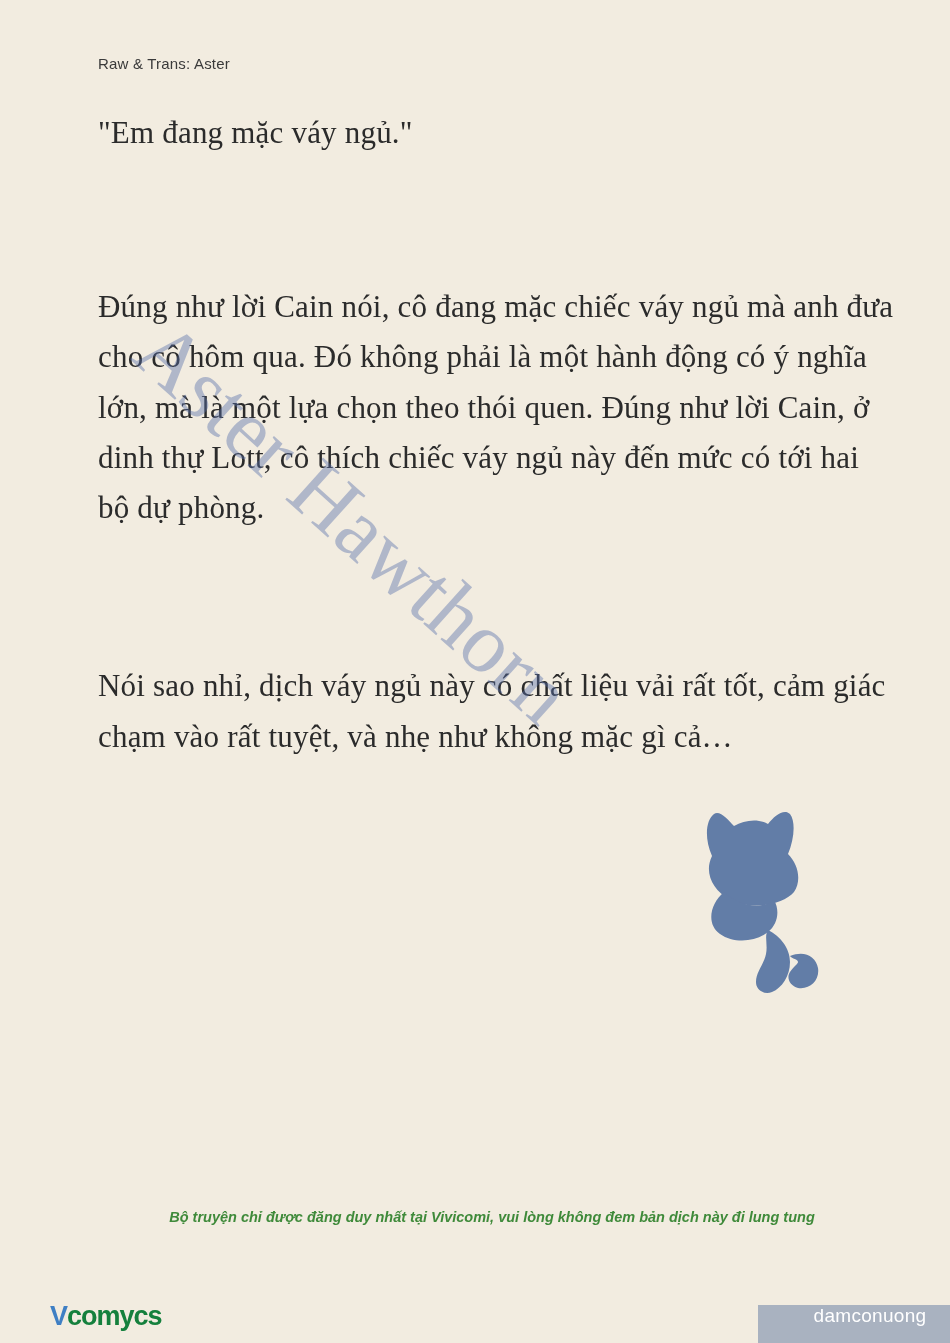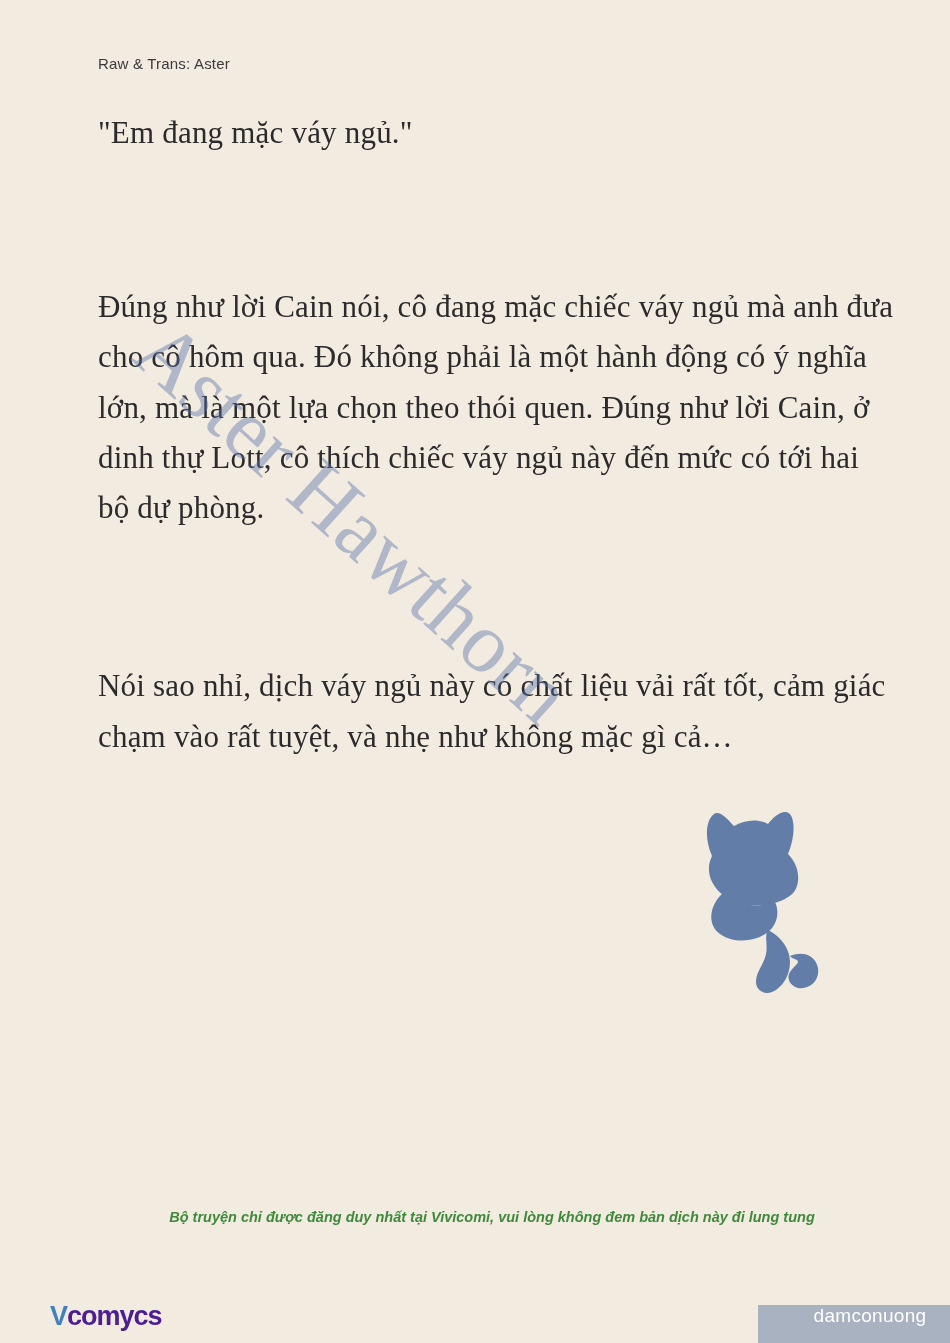--- a/index.html
+++ b/index.html
@@ -159,20 +159,20 @@
         <path d="M96 150 C110 144 122 150 124 162 C126 174 116 184 104 182 C96 180 92 172 96 166 C100 160 104 158 104 156 C104 153 98 153 96 150 Z"></path>
       </g>
     </svg>
   </div>
 
   <div class="footer-notes">
     <div>Bộ truyện chỉ được đăng duy nhất tại Vivicomi, vui lòng không đem bản dịch này đi lung tung</div>
   </div>
 
   <div class="bottom-left-logo">
-    <span class="logo-text" style="color:#3f7fc4;">V</span><span class="logo-text" style="color:#4c1d95;">comycs</span>
+    <span class="logo-text" style="color:#3f7fc4;">V</span><span class="logo-text" style="color:#15803d;">comycs</span>
   </div>
 
   <div class="bottom-right-tag">
     <span>damconuong</span>
   </div>
 
 </div>
 
 </body></html>

